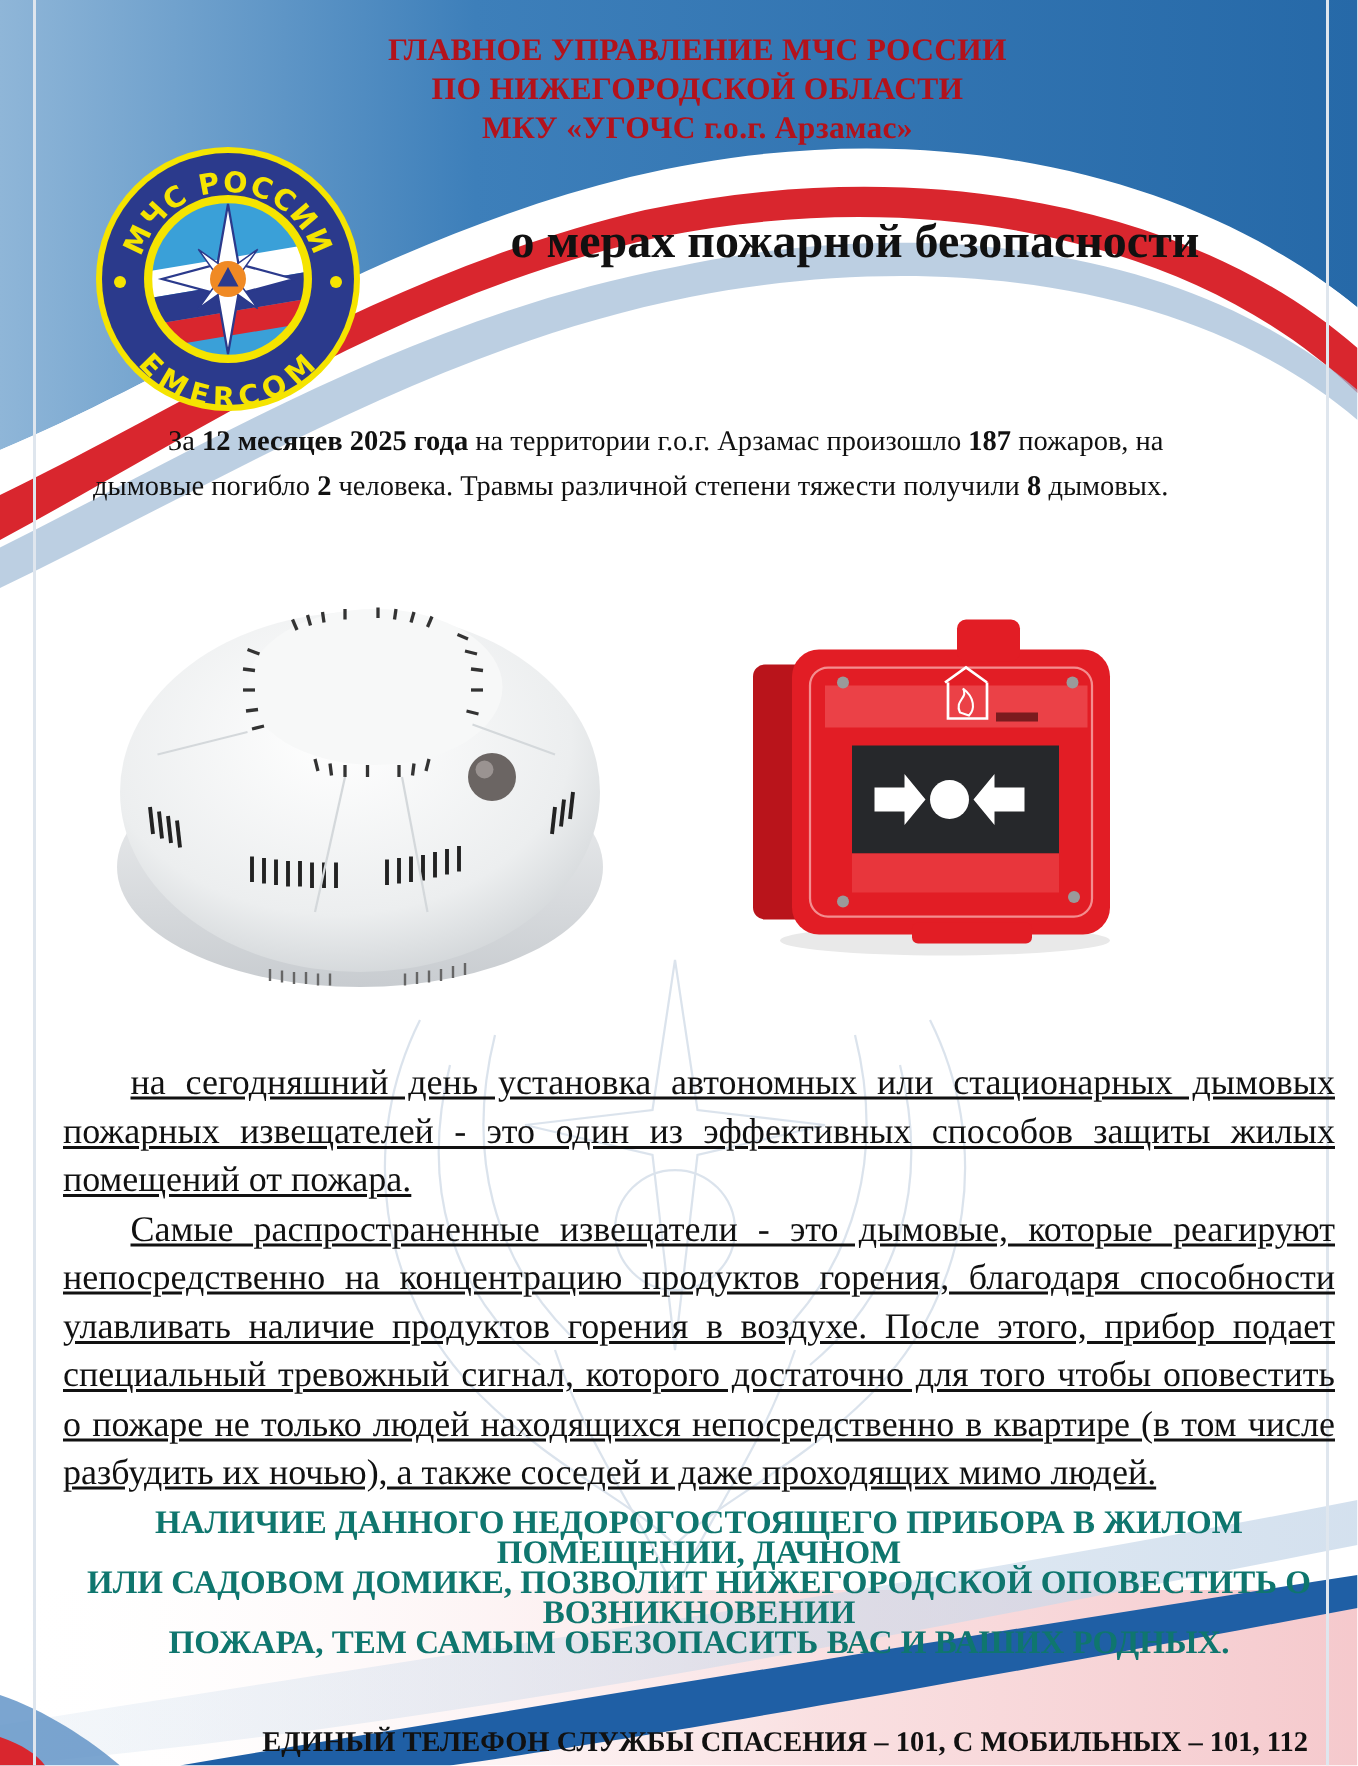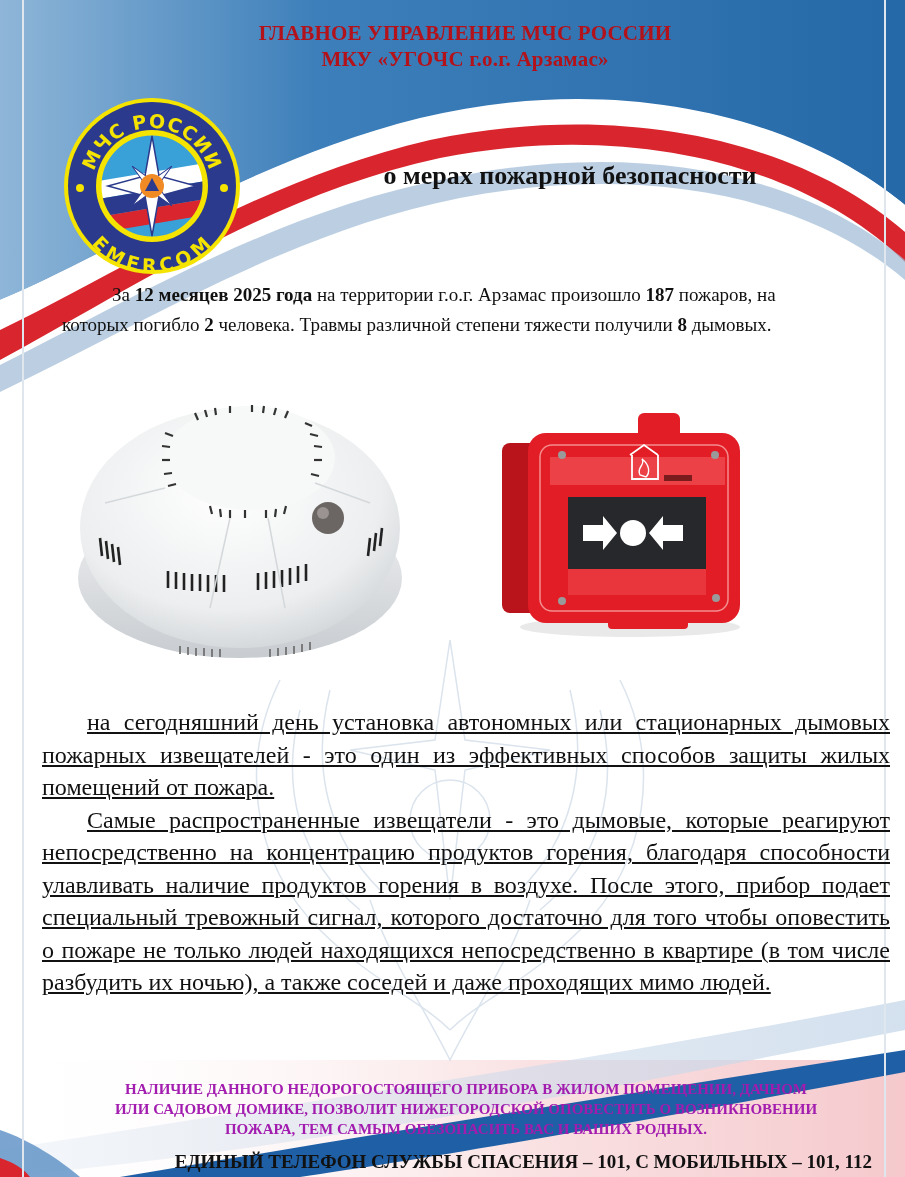--- a/index.html
+++ b/index.html
@@ -5,30 +5,30 @@
   html, body { margin:0; padding:0; }
   body { width:905px; height:1177px; position:relative; overflow:hidden; background:#ffffff; font-family:"Liberation Serif", serif; }
   .bg { position:absolute; left:0; top:0; width:905px; height:1177px; z-index:0; }
   .frame-line { position:absolute; top:0; width:2px; height:1177px; background:#dfe6ee; z-index:1; }
   .layer { position:absolute; z-index:3; }
   .org { left:200px; top:20px; width:530px; text-align:center; color:#b3121b; font-weight:bold; font-size:21px; line-height:26px; letter-spacing:0.2px;font-family:Liberation Serif, serif; }
   .org div { white-space:nowrap; }
   .logo { left:62px; top:96px; width:180px; height:180px; }
   .title { left:270px; top:138px; width:600px; text-align:center; color:#111; font-weight:bold; }
   .title .t1 { font-size:35px; line-height:40px; }
-  .title .t2 { font-size:26px; line-height:44px; margin-top:16px; }
+  .title .t2 { font-size:32px; line-height:44px; margin-top:0px; }
   .stats { left:42px; top:280px; width:835px; font-size:19px; line-height:30px; color:#111; text-align:justify;margin-left:20px; }
   .stats p { margin:0; }
   .stats .indent { padding-left:50px; }
   .stats b { font-weight:bold; }
   .img-detector { left:70px; top:378px; width:340px; height:300px; }
   .img-callpoint { left:490px; top:405px; width:265px; height:240px; }
   .body-text { left:42px; top:706px; width:848px; font-size:24px; line-height:32.5px; color:#111; text-align:justify; }
   .body-text p { margin:0; text-indent:45px;text-decoration:underline; }
-  .warn { left:42px; top:1079px; width:848px; text-align:center; font-weight:bold; font-size:15px; line-height:20px; color:#a21caf; }
+  .warn { left:42px; top:1005px; width:848px; text-align:center; font-weight:bold; font-size:22px; line-height:20px; color:#0f766e; }
   .phone { left:42px; top:1150px; width:830px; text-align:right; font-weight:bold; font-size:19px; line-height:24px; color:#111; white-space:nowrap; }
   .watermark { position:absolute; left:220px; top:600px; width:460px; height:470px; z-index:2; opacity:0.5; }
 </style>
 </head>
 <body>
 
 <svg class="bg" viewBox="0 0 905 1177" xmlns="http://www.w3.org/2000/svg">
   <defs>
     <linearGradient id="hdrGrad" x1="0" y1="0" x2="1" y2="0">
       <stop offset="0" stop-color="#8fb6d8"></stop>
@@ -73,20 +73,21 @@
     <path d="M380,110 C400,190 380,260 320,310"></path>
     <path d="M110,90 C90,170 110,240 160,290"></path>
     <path d="M350,90 C370,170 350,240 300,290"></path>
     <path d="M150,300 C170,360 200,400 230,460 C260,400 290,360 310,300"></path>
     <circle cx="230" cy="220" r="40"></circle>
   </g>
 </svg>
 
 <div class="layer org">
   <div>ГЛАВНОЕ УПРАВЛЕНИЕ МЧС РОССИИ</div>
+  <div>ПО НИЖЕГОРОДСКОЙ ОБЛАСТИ</div>
   <div>МКУ «УГОЧС г.о.г. Арзамас»</div>
 </div>
 
 <svg class="layer logo" viewBox="0 0 180 180" xmlns="http://www.w3.org/2000/svg">
   <defs>
     <path id="arcTop" d="M30,92 A60,60 0 0 1 150,92"></path>
     <path id="arcBot" d="M26,98 A64,64 0 0 0 154,98"></path>
     <clipPath id="inner">
         <circle cx="90" cy="90" r="52"></circle>
       </clipPath>
@@ -115,21 +116,21 @@
     <textPath href="#arcBot" startOffset="50%" text-anchor="middle" dominant-baseline="hanging">EMERCOM</textPath>
   </text>
 </svg>
 
 <div class="layer title">
   <div class="t2">о мерах пожарной безопасности</div>
 </div>
 
 <div class="layer stats">
   <p class="indent"><span>За </span><b>12 месяцев 2025 года</b><span> на территории г.о.г. Арзамас произошло </span><b>187</b><span> пожаров, на</span></p>
-  <p><span>которых погибло </span><b>2</b><span> человека. Травмы различной степени тяжести получили </span><b>8</b><span> дымовых.</span></p>
+  <p><span>дымовые погибло </span><b>2</b><span> человека. Травмы различной степени тяжести получили </span><b>8</b><span> дымовых.</span></p>
 </div>
 
 <svg class="layer img-detector" viewBox="0 0 340 300" xmlns="http://www.w3.org/2000/svg">
   <defs>
     <radialGradient id="domeG" cx="0.45" cy="0.35" r="0.7">
       <stop offset="0" stop-color="#ffffff"></stop>
       <stop offset="0.7" stop-color="#eceeef"></stop>
       <stop offset="1" stop-color="#cfd3d6"></stop>
     </radialGradient>
     <linearGradient id="baseG" x1="0" y1="0" x2="0" y2="1">

